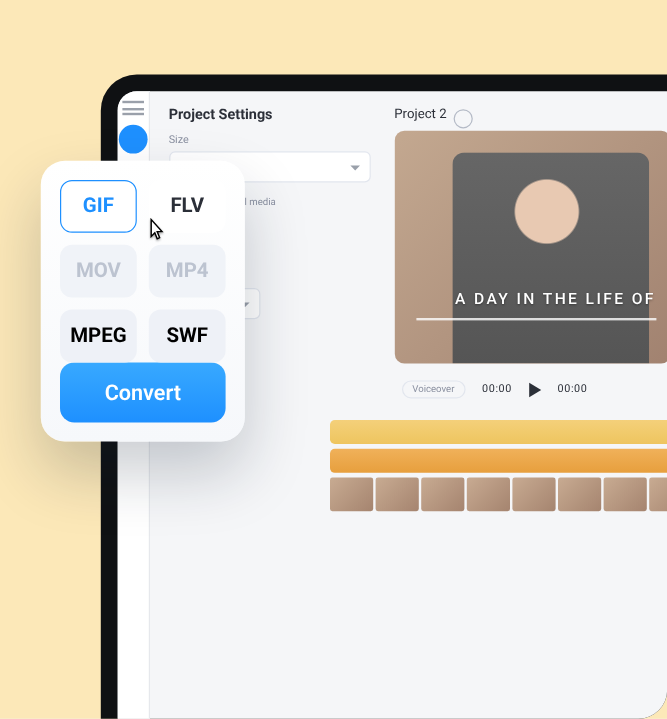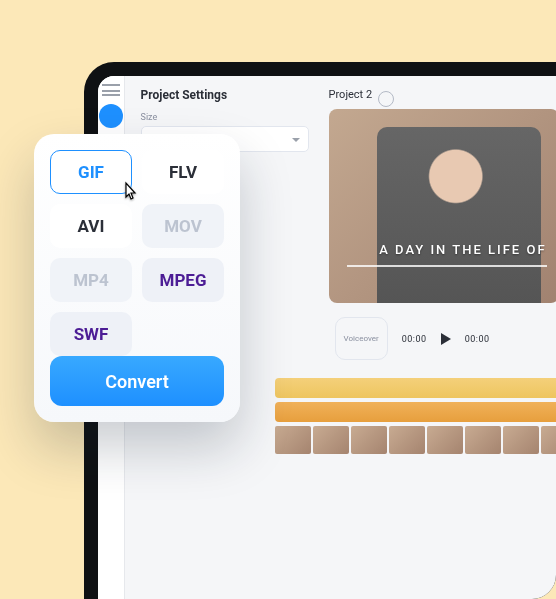--- a/index.html
+++ b/index.html
@@ -31,38 +31,38 @@
 .pgh{font-size:11px;font-weight:400;color:#2b2f38;margin-bottom:8px}
 .cloud{width:16px;height:16px;border:1.5px solid #b4bac6;border-radius:50%;display:inline-block;margin-left:6px;vertical-align:middle}
 
 .right{flex:1;padding:12px 0 0 0}
 .preview{width:230px;height:194px;background:linear-gradient(135deg,#c3a890,#a18270);border-radius:8px;position:relative;overflow:hidden;margin-left:4px}
 .man{position:absolute;left:48px;top:18px;right:18px;bottom:0;background:radial-gradient(circle at 48% 28%, #e8c9b2 0 17%, transparent 18%),linear-gradient(#666,#555);border-radius:10px 10px 0 0}
 .ovtxt{position:absolute;bottom:46px;right:12px;color:#fff;font-size:13px;letter-spacing:2px;font-weight:500;text-shadow:0 1px 2px rgba(0,0,0,.4)}
 .ovline{position:absolute;bottom:36px;left:18px;right:12px;height:2px;background:rgba(255,255,255,.8)}
 
 .controls{display:flex;align-items:center;gap:14px;margin:14px 0 0 10px}
-.pill{font-size:8px;color:#8a90a0;padding:16px 8px;border:1px solid #e2e6ee;border-radius:10px}
+.pill{font-size:8px;color:#8a90a0;padding:2px 8px;border:1px solid #e2e6ee;border-radius:10px}
 .time{font-size:9px;color:#2b2f38;letter-spacing:.5px}
 .play{width:0;height:0;border-left:10px solid #2b2f38;border-top:6px solid transparent;border-bottom:6px solid transparent}
 
 .timeline{margin-top:18px}
 .track{height:20px;border-radius:4px;margin:4px 0 0 0;margin-left:-50px}
 .t1{background:linear-gradient(#f4d07a,#eec55f);width:320px}
 .t2{background:linear-gradient(#f0b15a,#e79f3d);width:320px}
 .thumbs{display:flex;gap:2px;margin:4px 0 0 -50px}
 .th{width:36px;height:28px;background:linear-gradient(135deg,#c8ab92,#a5846f);border-radius:2px}
 
 
-.card{position:absolute;left:34px;top:134px;width:206px;background:linear-gradient(#fff,#f6f8fb);border-radius:20px;box-shadow:0 26px 52px rgba(20,30,50,.22);padding:16px}
+.card{position:absolute;left:34px;top:134px;width:170px;background:linear-gradient(#fff,#f6f8fb);border-radius:20px;box-shadow:0 26px 52px rgba(20,30,50,.22);padding:16px}
 .grid{display:grid;grid-template-columns:1fr 1fr;gap:10px}
 .fmt{height:44px;border-radius:10px;background:#fff;display:flex;align-items:center;justify-content:center;font-size:17px;font-weight:700;color:#2b2f38;cursor:pointer}
 .fmt.sel{border:1.5px solid #1e90ff;color:#1e90ff}
 .fmt.dim{background:#f0f3f8;color:#bcc3d0}
-.fmt.dim2{background:#eef1f7;color:#4c1d95}
+.fmt.dim2{background:#eef1f7;color:#000000}
 .convert{height:50px;border-radius:12px;background:linear-gradient(#38a9ff,#1e90ff);color:#fff;font-size:18px;font-weight:600;display:flex;align-items:center;justify-content:center;cursor:pointer}
 .cursor{position:absolute;left:118px;top:180px;z-index:5}
 .cursor svg{width:24px;height:24px;filter:drop-shadow(0 1px 1px rgba(0,0,0,.4))}
 </style>
 </head>
 <body>
 
 <div class="laptop">
   <div class="screen">
     <div class="app">
@@ -119,21 +119,20 @@
         </div>
       </div>
     </div>
   </div>
 </div>
 
 <div class="card">
   <div class="grid">
     <div class="fmt sel">GIF</div>
     <div class="fmt">FLV</div>
-    <div class="fmt">AVI</div>
     <div class="fmt dim">MOV</div>
     <div class="fmt dim">MP4</div>
     <div class="fmt dim2">MPEG</div>
     <div class="fmt dim2">SWF</div>
   </div>
   <div class="convert">Convert</div>
 </div>
 
 <div class="cursor">
   <svg viewBox="0 0 24 24">

